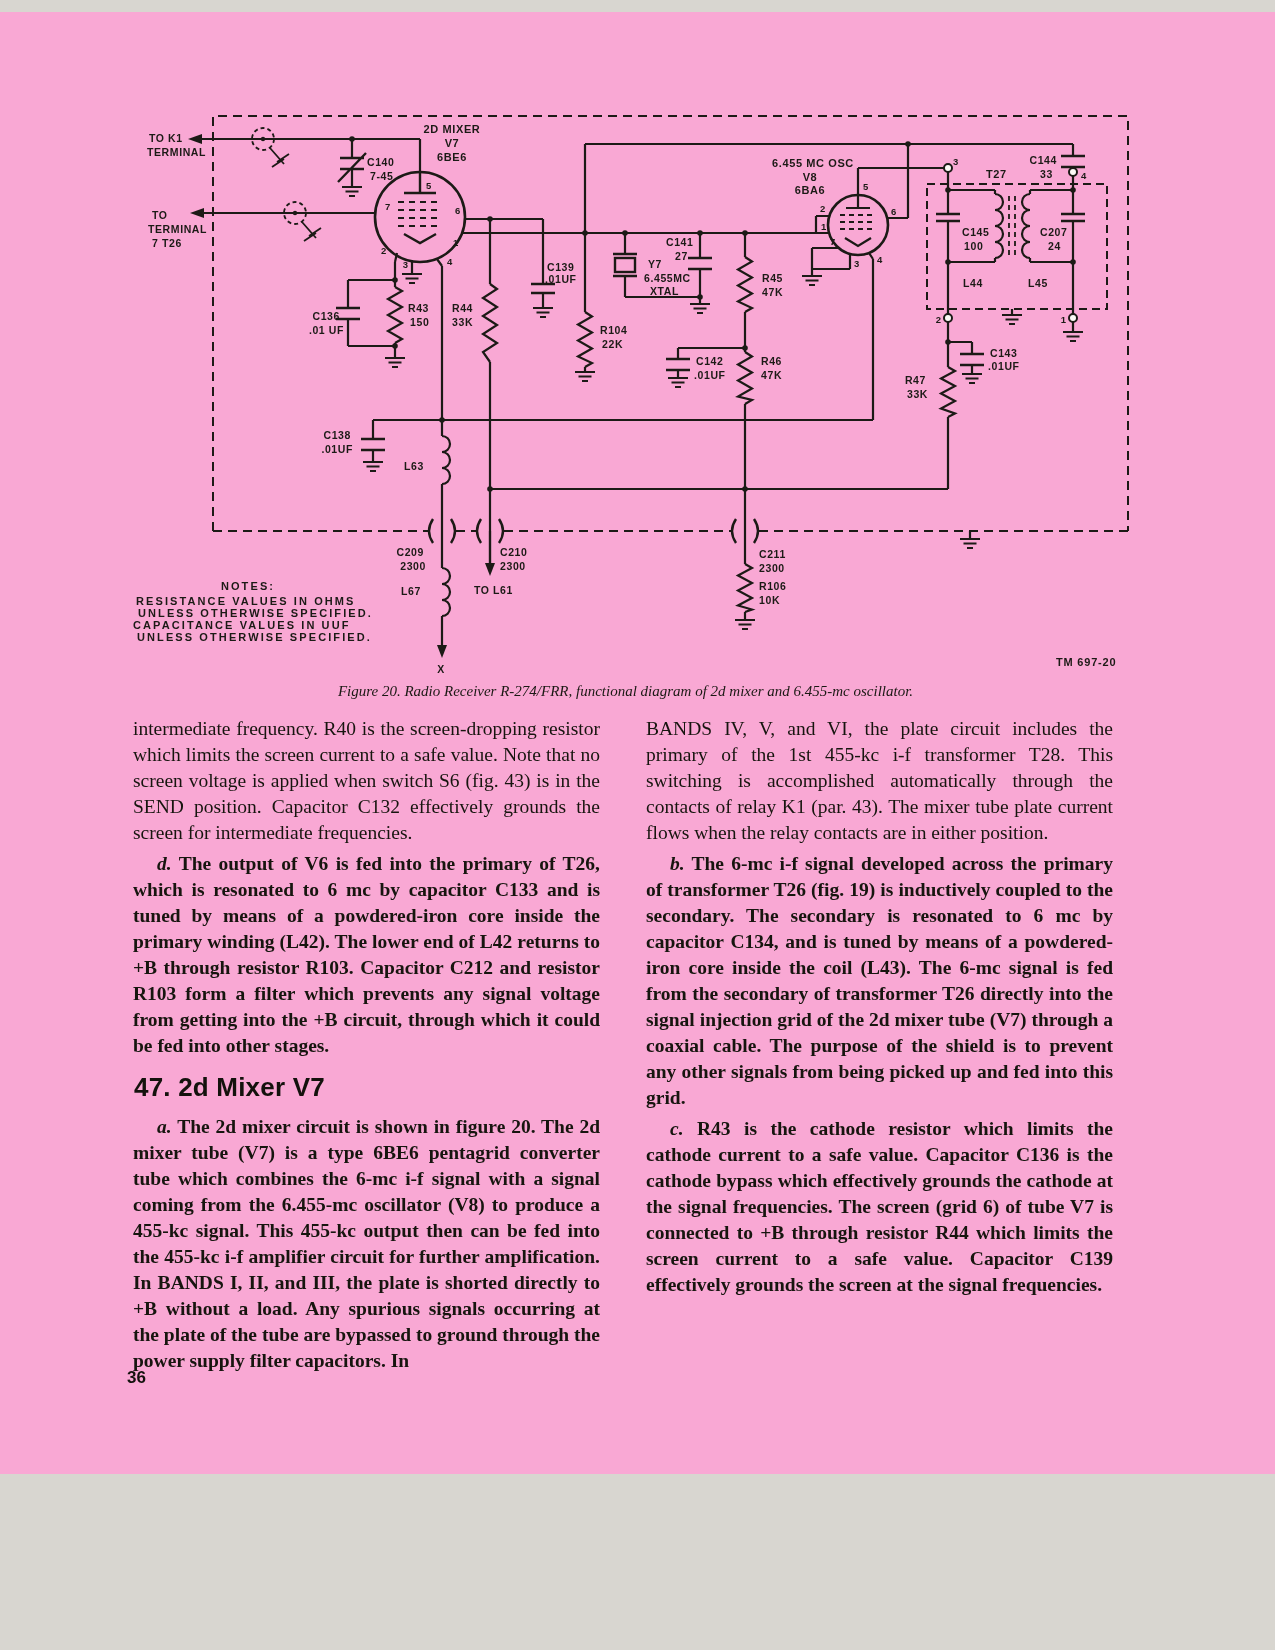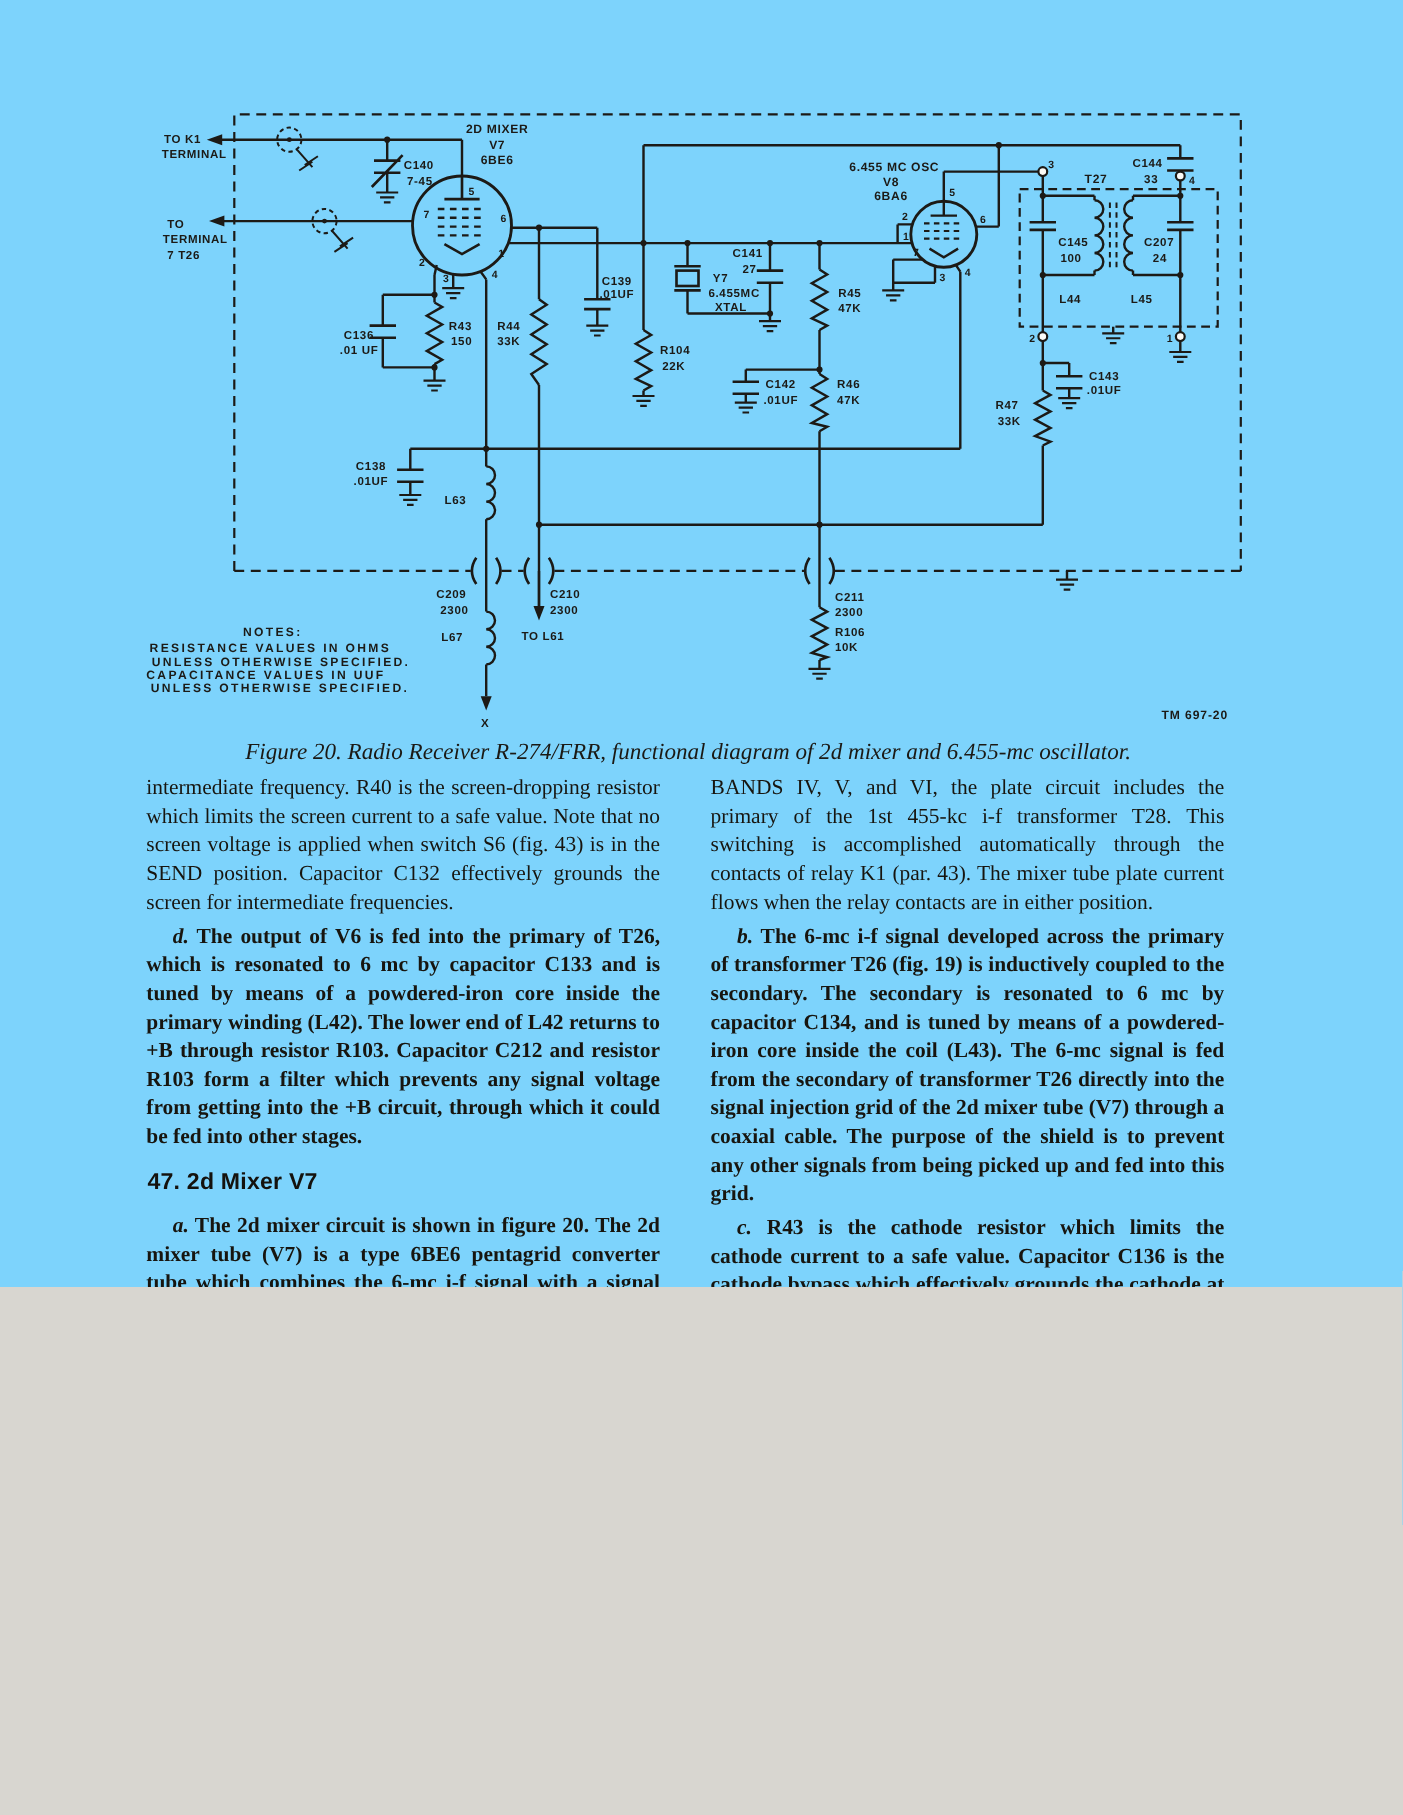--- a/index.html
+++ b/index.html
@@ -1,32 +1,32 @@
 <!DOCTYPE html>
 <html><head>
 <meta charset="utf-8">
 <style>
   html,body{margin:0;padding:0;background:#d8d6d0;}
-  #page{position:relative;width:1275px;height:1170px;background:#7dd3fc;margin:0 auto;overflow:hidden;
+  #page{position:relative;width:1275px;height:1462px;background:#f9a8d4;margin:12px auto;overflow:hidden;
         font-family:"Liberation Serif",serif;color:#17150f;}
   .sch{position:absolute;left:0;top:0;}
   .sch text{font-family:"Liberation Sans",sans-serif;font-weight:bold;fill:#1c1a16;font-size:10.5px;letter-spacing:.6px;}
   .sch text.pin{font-size:9.5px;letter-spacing:0;}
   .sch text.ttl{font-size:11px;}
   .sch text.note{font-size:11px;letter-spacing:2.1px;}
   .sch text.tm{font-size:11px;letter-spacing:.8px;}
   .caption{position:absolute;left:133px;width:985px;top:671px;text-align:center;
-           font-style:italic;font-size:21px;color:#1b1914;}
+           font-style:italic;font-size:15px;color:#1b1914;}
   .col{position:absolute;top:704px;width:467px;font-size:19.5px;line-height:26px;text-align:justify;}
   .col-left{left:133px;}
   .col-right{left:646px;}
   .col p{margin:0 0 5px 0;}
   .col p.indent{text-indent:24px;font-weight:bold;}
   .lead{font-style:italic;}
-  h2.sect{font-family:"Liberation Sans",sans-serif;font-weight:bold;font-size:21px;
+  h2.sect{font-family:"Liberation Sans",sans-serif;font-weight:bold;font-size:26px;
           margin:15px 0 14px 1px;letter-spacing:.2px;color:#14120d;}
   .pageno{position:absolute;left:127px;top:1356px;font-family:Liberation Sans, sans-serif;
           font-weight:bold;font-size:17px;color:#14120d;}
 </style>
 </head>
 <body>
 
 <div id="page">
 
 <svg class="sch" width="1275" height="668" viewBox="0 0 1275 668">

